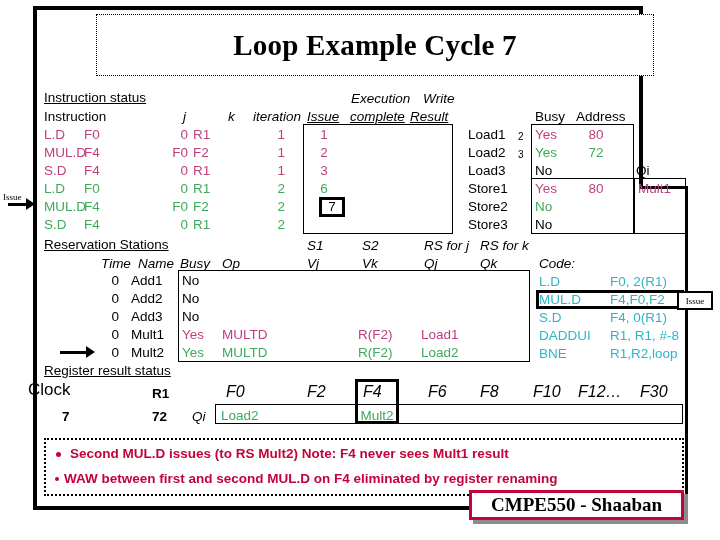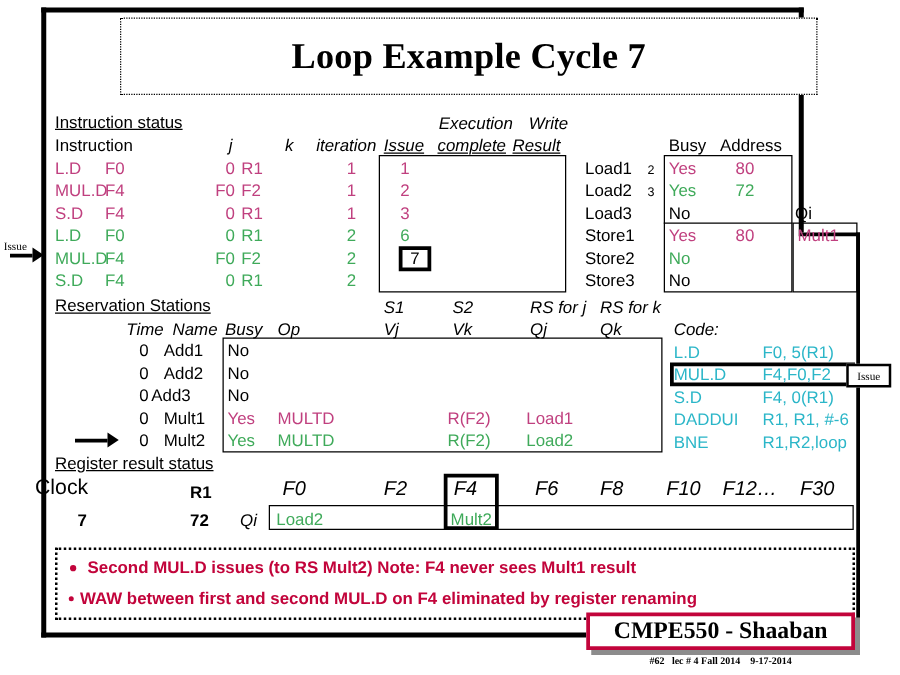--- a/index.html
+++ b/index.html
@@ -203,21 +203,21 @@
 
   <div class="t right" style="left:95px;top:274px;width:24px;">0</div>
   <div class="t" style="left:131px;top:274px;">Add1</div>
   <div class="t" style="left:182px;top:274px;">No</div>
 
   <div class="t right" style="left:95px;top:292px;width:24px;">0</div>
   <div class="t" style="left:131px;top:292px;">Add2</div>
   <div class="t" style="left:182px;top:292px;">No</div>
 
   <div class="t right" style="left:95px;top:310px;width:24px;">0</div>
-  <div class="t" style="left:121px;top:310px;">Add3</div>
+  <div class="t" style="left:131px;top:310px;">Add3</div>
   <div class="t" style="left:182px;top:310px;">No</div>
 
   <div class="t right" style="left:95px;top:328px;width:24px;">0</div>
   <div class="t" style="left:131px;top:328px;">Mult1</div>
   <div class="t pink" style="left:182px;top:328px;">Yes</div>
   <div class="t pink" style="left:222px;top:328px;">MULTD</div>
   <div class="t pink" style="left:358px;top:328px;">R(F2)</div>
   <div class="t pink" style="left:421px;top:328px;">Load1</div>
 
   <div class="t right" style="left:95px;top:346px;width:24px;">0</div>
@@ -226,31 +226,31 @@
   <div class="t green" style="left:222px;top:346px;">MULTD</div>
   <div class="t green" style="left:358px;top:346px;">R(F2)</div>
   <div class="t green" style="left:421px;top:346px;">Load2</div>
 
   <div class="arrow-shaft" style="left:60px;top:351px;width:26px;"></div>
   <div class="arrow-head" style="left:86px;top:346px;"></div>
 
   <div class="t it" style="left:539px;top:257px;">Code:</div>
 
   <div class="t cyan" style="left:539px;top:275px;">L.D</div>
-  <div class="t cyan" style="left:610px;top:275px;">F0, 5(R1)</div>
+  <div class="t cyan" style="left:610px;top:275px;">F0, 2(R1)</div>
 
   <div class="box-thick" style="left:536px;top:290px;width:148px;height:19px;"></div>
   <div class="t cyan" style="left:539px;top:293px;">MUL.D</div>
   <div class="t cyan" style="left:610px;top:293px;">F4,F0,F2</div>
 
   <div class="t cyan" style="left:539px;top:311px;">S.D</div>
   <div class="t cyan" style="left:610px;top:311px;">F4, 0(R1)</div>
 
   <div class="t cyan" style="left:539px;top:329px;">DADDUI</div>
-  <div class="t cyan" style="left:610px;top:329px;">R1, R1, #-6</div>
+  <div class="t cyan" style="left:610px;top:329px;">R1, R1, #-8</div>
 
   <div class="t cyan" style="left:539px;top:347px;text-align:center;">BNE</div>
   <div class="t cyan" style="left:610px;top:347px;">R1,R2,loop</div>
 
   <div class="callout" style="left:677px;top:291px;width:36px;height:19px;">Issue</div>
 
   <div class="t" style="left:3px;top:190px;font-family:'Liberation Serif',serif;font-size:9px;">Issue</div>
   <div class="arrow-shaft" style="left:8px;top:203px;width:18px;"></div>
   <div class="arrow-head" style="left:26px;top:198px;"></div>
 
@@ -279,15 +279,14 @@
 
   <div class="bullets">
     <div class="dot" style="left:10px;top:12px;width:5px;height:5px;"></div>
     <div class="bullet-line" style="left:24px;top:6px;">Second  MUL.D issues (to RS Mult2)   Note: F4 never sees  Mult1 result</div>
     <div class="dot" style="left:9px;top:37px;width:4px;height:4px;"></div>
     <div class="bullet-line" style="left:18px;top:31px;">WAW between first and second MUL.D on F4 eliminated by register renaming</div>
   </div>
 
   <div class="footer-shadow"></div>
   <div class="footer-badge">CMPE550 - Shaaban</div>
-  <div class="footer-sub">#62   lec # 4 Fall 2014    9-17-2014</div>
 
 </div>
 
 </body></html>

